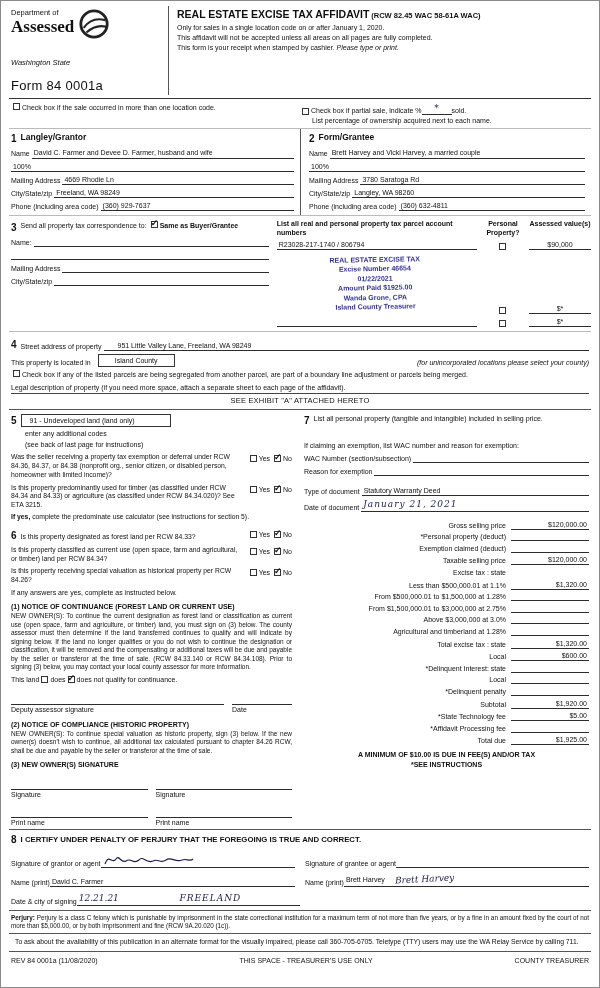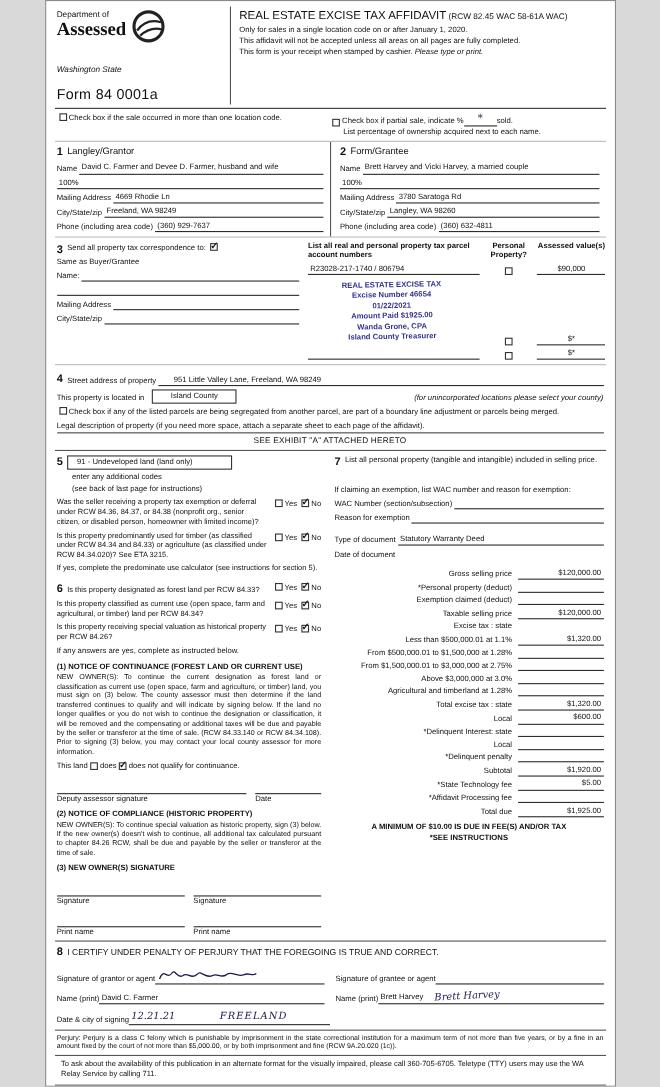--- a/index.html
+++ b/index.html
@@ -1,19 +1,19 @@
 <!DOCTYPE html>
 <html><head>
 <meta charset="utf-8">
 <style>
 *{margin:0;padding:0;box-sizing:border-box}
 html,body{background:#d9d9d9}
 body{display:flex;justify-content:center}
-.page{width:519px;height:988px;background:#fff;border:1px solid #8a8a8a;font-family:"Liberation Sans",sans-serif;font-size:7px;line-height:1.3;color:#101010;padding:5px 8px 0 8px;overflow:hidden;position:relative}
-.b{font-weight:normal}
+.page{width:600px;height:988px;background:#fff;border:1px solid #8a8a8a;font-family:"Liberation Sans",sans-serif;font-size:7px;line-height:1.3;color:#101010;padding:5px 8px 0 8px;overflow:hidden;position:relative}
+.b{font-weight:bold}
 .i{font-style:italic}
 .flex{display:flex}
 .ae{align-items:flex-end}
 .grow{flex:1}
 .fill{border-bottom:1px solid #2c2c2c;min-height:9px;padding:0 2px}
 .cb{display:inline-block;width:7px;height:7px;border:1px solid #333;position:relative;background:#fff;flex:none;margin:0 2px;vertical-align:-1px}
 .cb.checked::after{content:"\2713";position:absolute;left:-1px;top:-4px;font-size:9px;font-weight:700;color:#10102a}
 .snum{font-weight:bold;font-size:10px;margin-right:4px;flex:none}
 .hand{font-family:"DejaVu Serif",serif;font-style:italic;color:#1b1b4e;font-size:9px}
 
@@ -386,20 +386,21 @@
         <span class="fill grow"></span>
       </div>
 
       <div style="margin-top:10px">
         <div class="frow flex ae">
           <span class="lab">Type of document</span>
           <span class="fill grow">Statutory Warranty Deed</span>
         </div>
         <div class="frow flex ae">
           <span class="lab">Date of document</span>
+          <span class="fill grow hand" style="letter-spacing:1px">January 21, 2021</span>
         </div>
       </div>
 
       <div style="margin-top:8px">
         <div class="fin-row">
             <span class="fl">Gross selling price</span>
             <span class="fv fill">$120,000.00</span>
           </div>
         <div class="fin-row">
             <span class="fl">*Personal property (deduct)</span>

